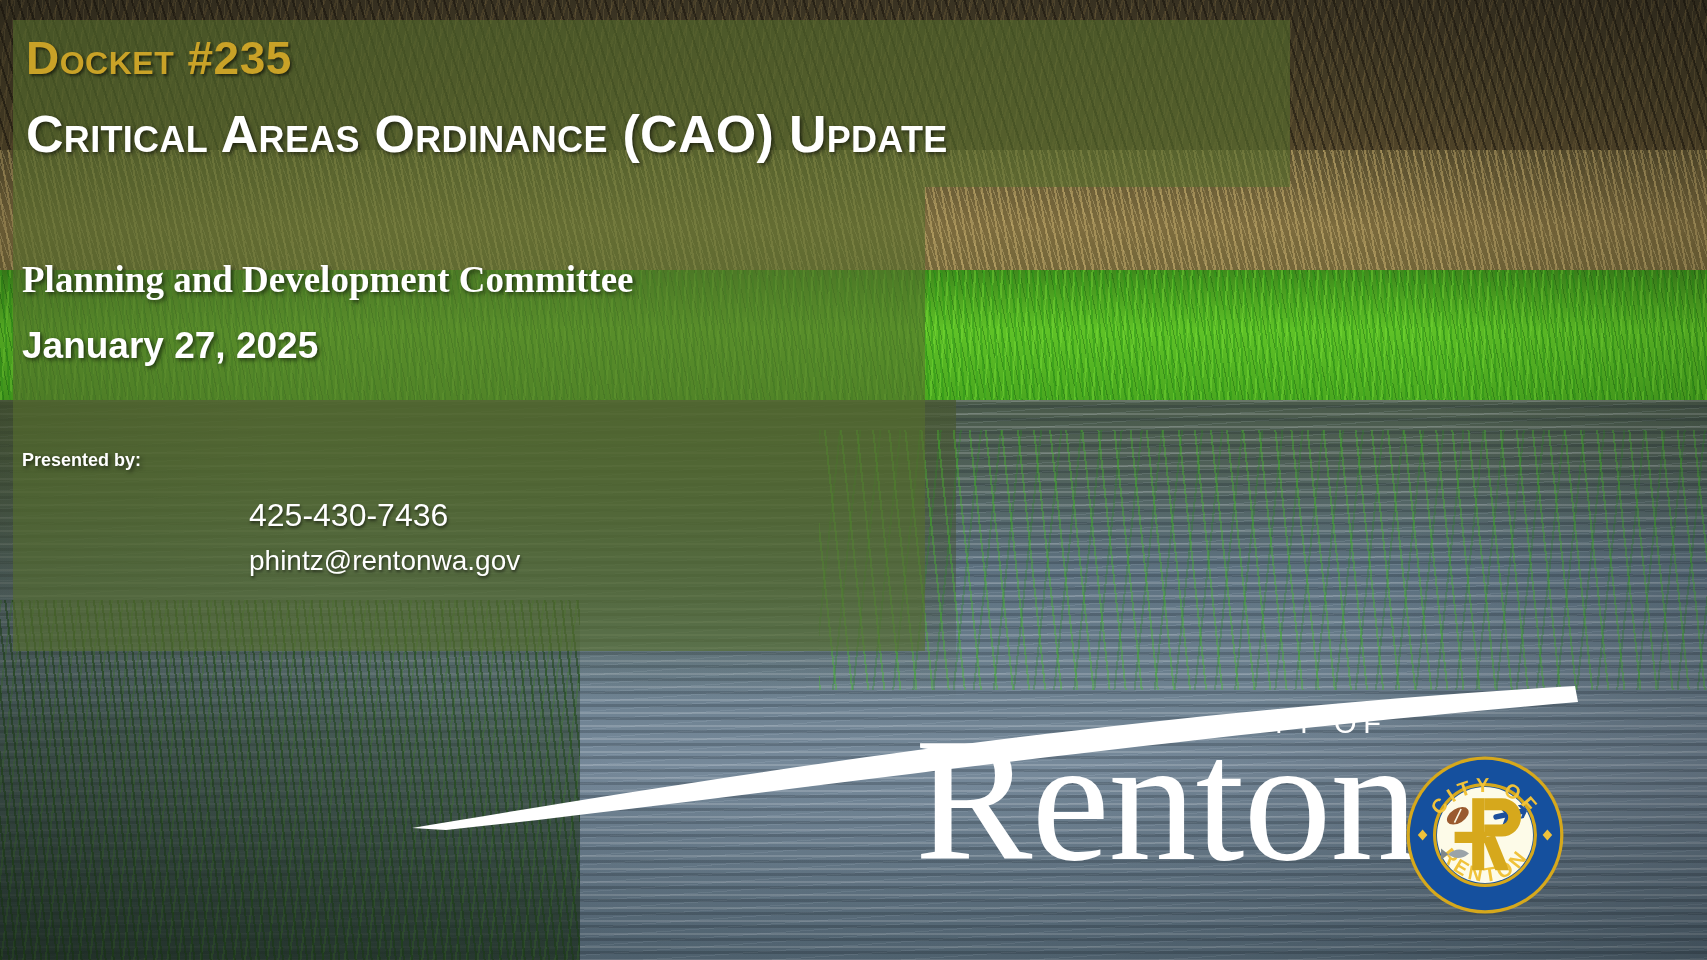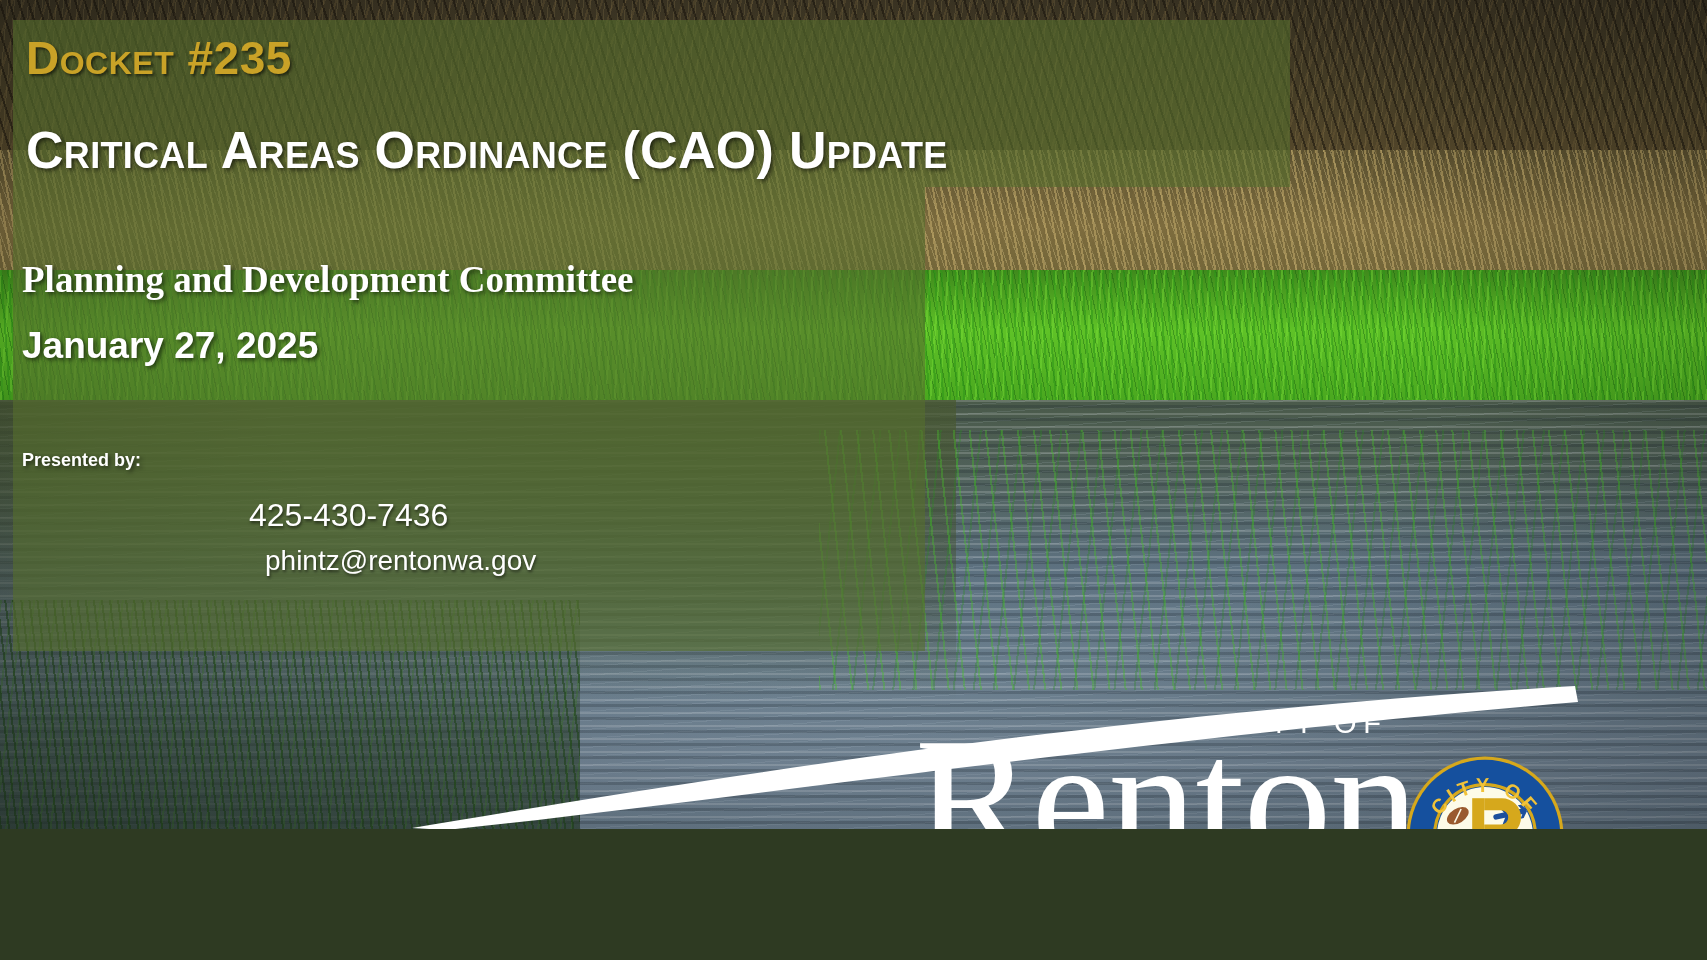--- a/index.html
+++ b/index.html
@@ -5,21 +5,21 @@
   * { margin:0; padding:0; box-sizing:border-box; }
   html, body {
     width:1707px; height:960px;
     overflow:hidden;
     background:#2e3a22;
     font-family:"Liberation Sans", sans-serif;
   }
 
   #slide {
     position:relative;
-    width:1707px; height:829px;
+    width:1707px; height:960px;
     overflow:hidden;
     background:#1d2b16;
   }
 
   
   .photo { position:absolute; inset:0; overflow:hidden; }
 
   
   .band-brush {
     position:absolute; left:0; top:0; width:100%; height:210px;
@@ -101,21 +101,20 @@
     font-variant:small-caps;
     letter-spacing:.5px;
     text-shadow:2px 2px 3px rgba(0,0,0,.55);
   }
   #title {
     left:26px; top:104px;
     font-size:52px; font-weight:bold;
     font-variant:small-caps;
     letter-spacing:.3px;
     text-shadow:2px 2px 4px rgba(0,0,0,.6);
-    margin-top:16px;
   }
   #line-committee {
     left:22px; top:258px;
     font-size:37px; font-weight:bold;
     text-shadow:2px 2px 4px rgba(0,0,0,.6);
     font-family:Liberation Serif, serif;
   }
   #line-date {
     left:22px; top:325px;
     font-size:37px; font-weight:bold;
@@ -133,21 +132,20 @@
   }
   #presenter-phone {
     left:249px; top:497px;
     font-size:32px; font-weight:normal;
     text-shadow:1px 2px 3px rgba(0,0,0,.55);
   }
   #presenter-email {
     left:249px; top:545px;
     font-size:28px; font-weight:normal;
     text-shadow:1px 2px 3px rgba(0,0,0,.55);
-    margin-left:16px;
   }
 
   
   #logo { position:absolute; left:400px; top:660px; width:1307px; height:300px;text-align:center; }
   #swoosh { position:absolute; left:0; top:0; width:1180px; height:170px; }
   #cityof {
     position:absolute; left:828px; top:47px;
     font-size:29px; letter-spacing:6.5px; font-weight:normal;
     color:#ffffff; white-space:nowrap;
   }

